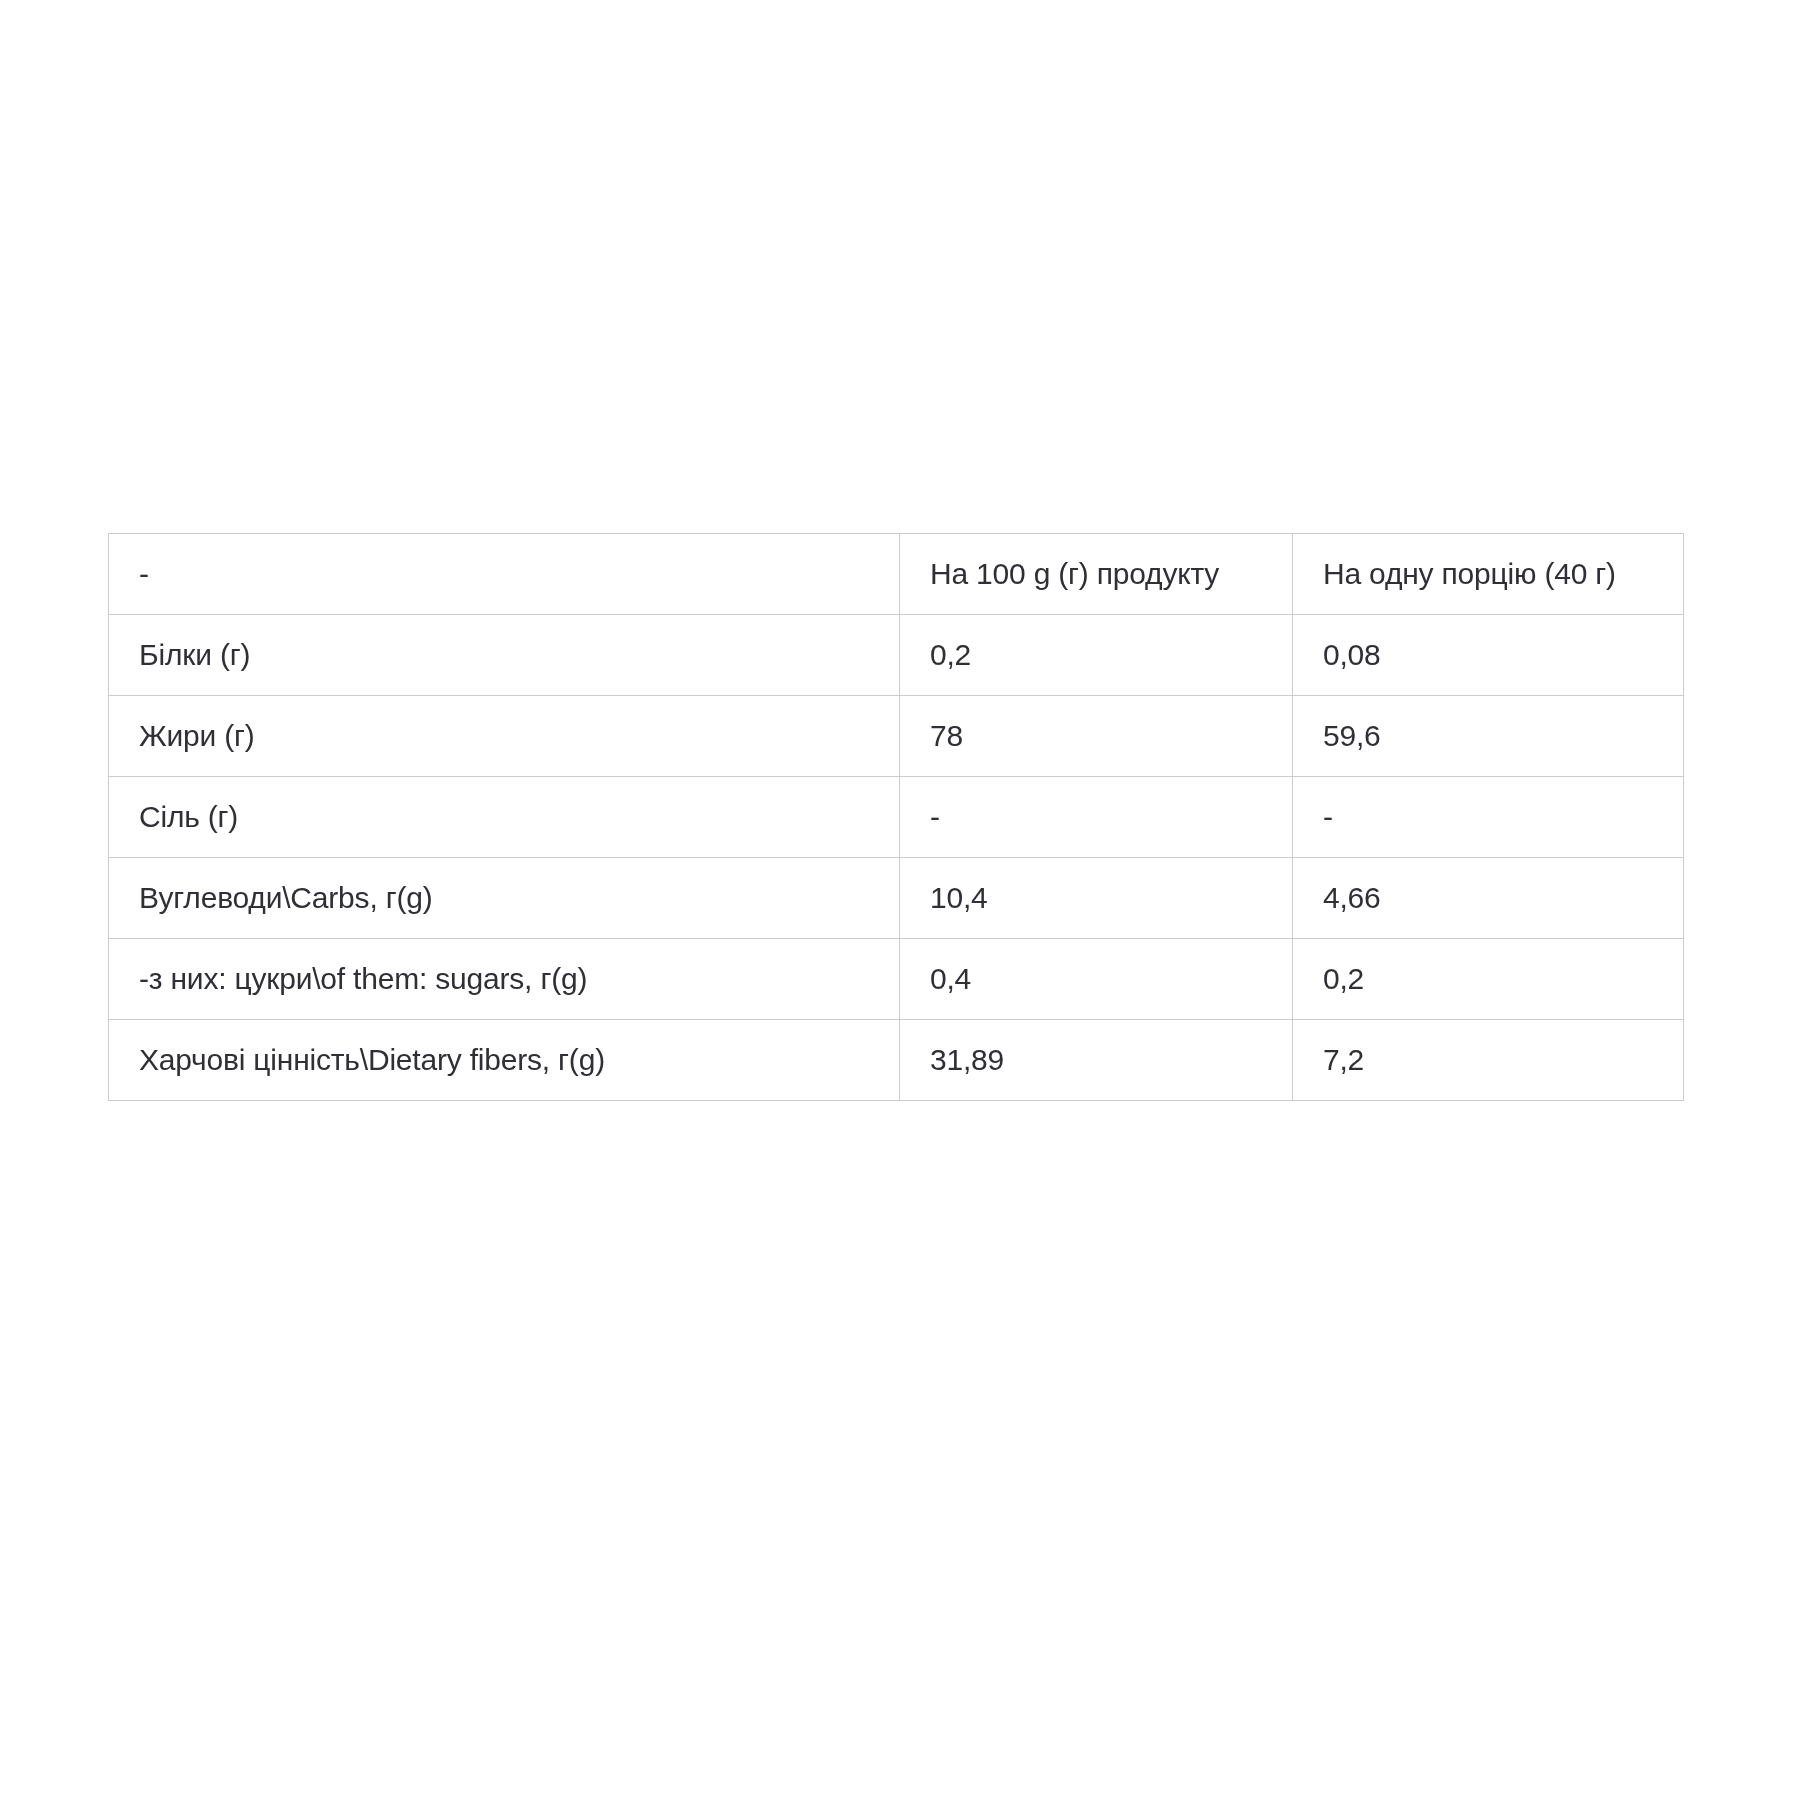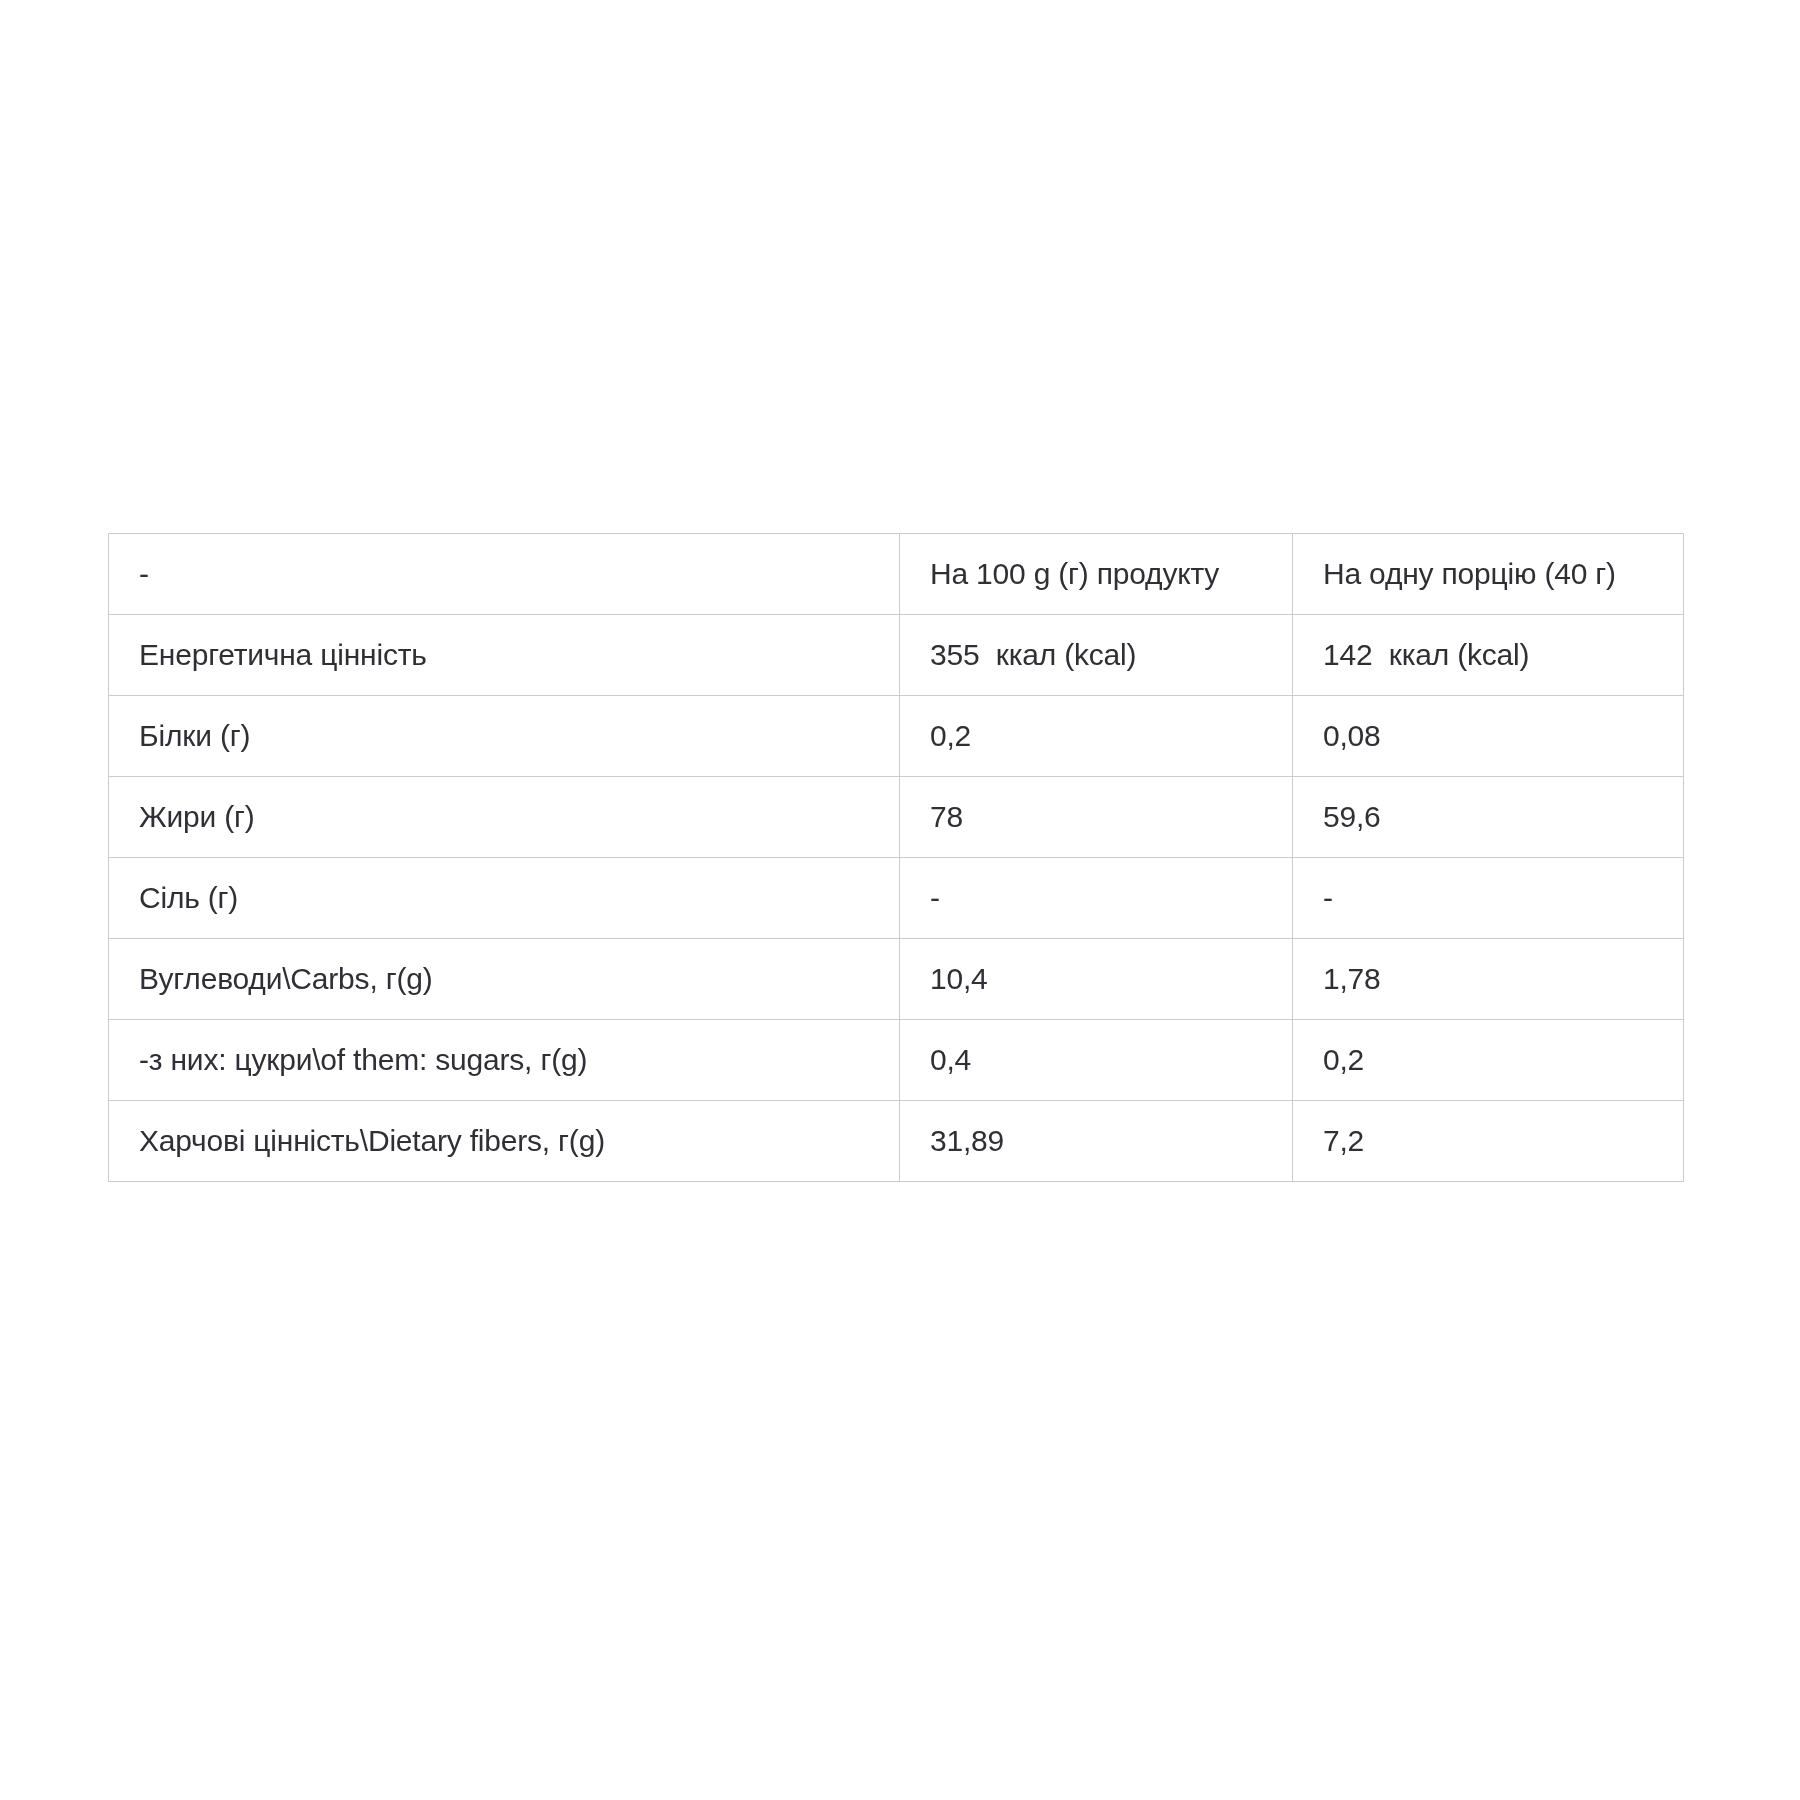--- a/index.html
+++ b/index.html
@@ -57,43 +57,38 @@
     </colgroup>
     <thead>
       <tr>
         <th>-</th>
         <th>На 100 g (г) продукту</th>
         <th>На одну порцію (40 г)</th>
       </tr>
     </thead>
     <tbody>
       <tr>
-        <td>Енергетична цінність</td>
-        <td>355  ккал (kcal)</td>
-        <td>142  ккал (kcal)</td>
-      </tr>
-      <tr>
         <td>Білки (г)</td>
         <td>0,2</td>
         <td>0,08</td>
       </tr>
       <tr>
         <td>Жири (г)</td>
         <td>78</td>
         <td>59,6</td>
       </tr>
       <tr>
         <td>Сіль (г)</td>
         <td>-</td>
         <td>-</td>
       </tr>
       <tr>
         <td>Вуглеводи\Carbs, г(g)</td>
         <td>10,4</td>
-        <td>1,78</td>
+        <td>4,66</td>
       </tr>
       <tr>
         <td>-з них: цукри\of them: sugars, г(g)</td>
         <td>0,4</td>
         <td>0,2</td>
       </tr>
       <tr>
         <td>Харчові цінність\Dietary fibers, г(g)</td>
         <td>31,89</td>
         <td>7,2</td>

